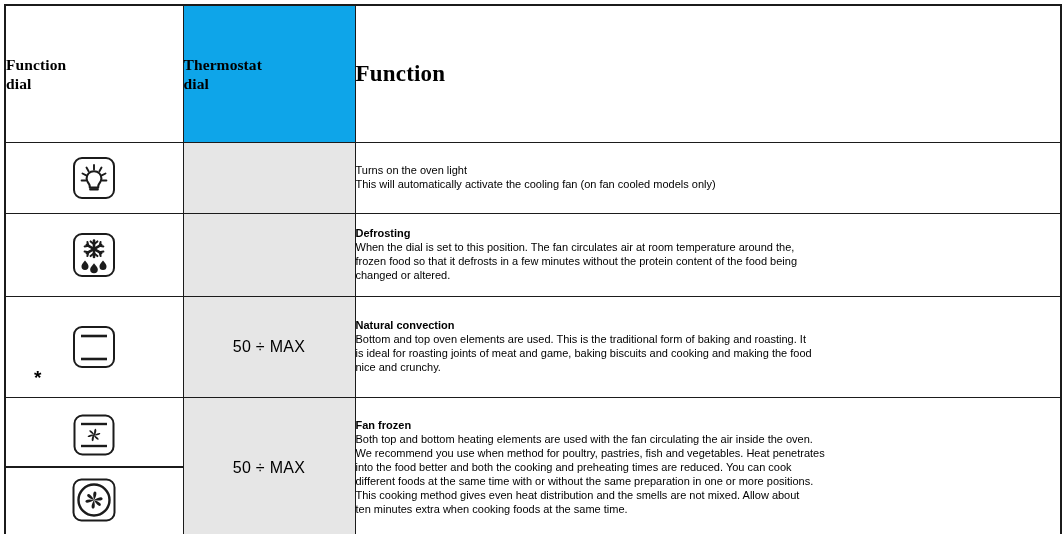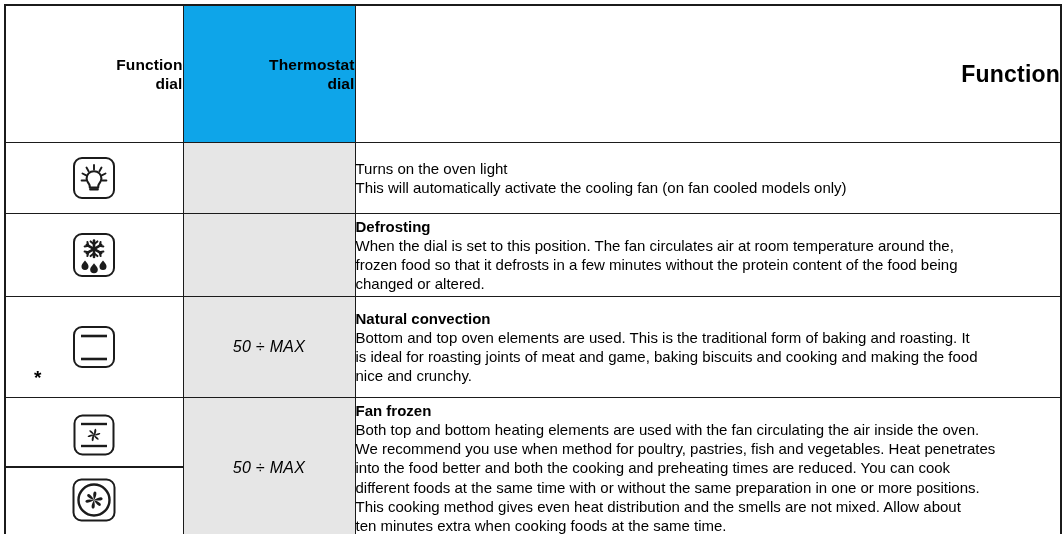--- a/index.html
+++ b/index.html
@@ -38,22 +38,23 @@
     padding: 0;
   }
 
   col.c-fn   { width: 178px; }
   col.c-th   { width: 172px; }
   col.c-desc { width: 706px; }
 
   
   thead th {
     height: 136px;
-    text-align: right;
+    text-align: left;
     font-weight: bold;
+    font-family: Liberation Serif, serif;
   }
   .hdr-small {
     font-size: 15.5px;
     line-height: 1.25;
     letter-spacing: .1px;
   }
   .hdr-big {
     font-size: 23px;
     letter-spacing: .2px;
   }
@@ -87,31 +88,30 @@
     display: flex;
     align-items: center;
     justify-content: center;
   }
   .split-top { height: 62px; }
   .split-bottom { height: 64px; }
 
   
   .therm {
     text-align: center;
-    font-style: italic;
     font-size: 16px;
     letter-spacing: .3px;
     background: #e6e6e6;
   }
 
   
   .desc {
     padding: 7px 9px 7px 11px;
     vertical-align: middle;
-    font-size: 15px;
+    font-size: 11px;
     line-height: 1.27;
     text-align: left;
   }
   .desc .title {
     font-weight: bold;
     display: block;
   }
   .desc .body { display: block; }
 
   .row-light td  { height: 70px; }

